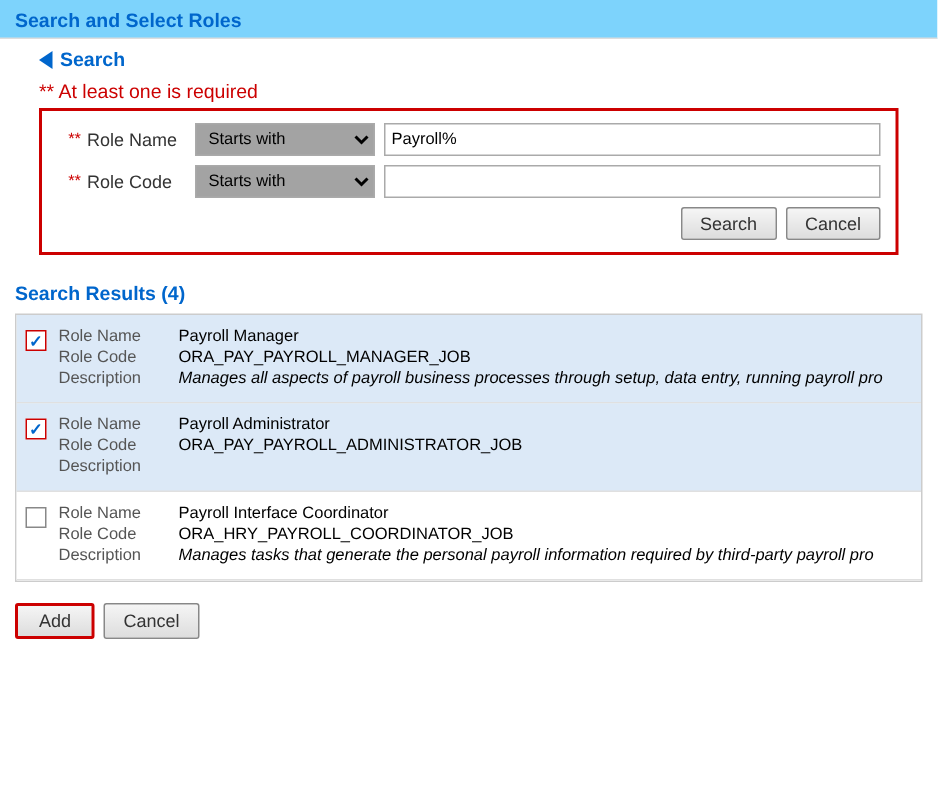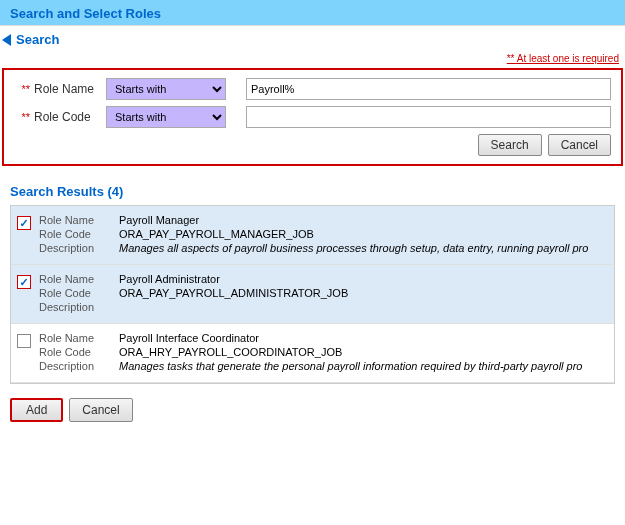--- a/index.html
+++ b/index.html
@@ -18,21 +18,21 @@
       border-bottom: 1px solid #ddd;
     }
 
     .page-title {
       color: #0066cc;
       font-size: 13px;
       font-weight: bold;
     }
 
     .search-section {
-      padding: 6px 2px;
+      padding: 6px 26px;
     }
 
     .search-section-header {
       display: flex;
       align-items: center;
       margin-bottom: 6px;
     }
 
     .triangle-icon {
       display: inline-block;
@@ -44,26 +44,24 @@
       margin-right: 5px;
     }
 
     .section-label {
       color: #0066cc;
       font-size: 13px;
       font-weight: bold;
     }
 
     .required-note {
-      text-align: right;
       color: #cc0000;
-      font-size: 10px;
+      font-size: 13px;
       margin-bottom: 4px;
       padding-right: 4px;
-      text-decoration: underline;
     }
 
     .search-form-box {
       border: 2px solid #cc0000;
       padding: 8px 10px;
       margin-bottom: 8px;
     }
 
     .form-row {
       display: flex;
@@ -88,23 +86,23 @@
       font-size: 12px;
       width: 72px;
       flex-shrink: 0;
     }
 
     .form-select {
       width: 120px;
       font-size: 11px;
       padding: 2px 4px;
       border: 1px solid #aaa;
-      background: #c4b5fd;
+      background: #a3a3a3;
       height: 22px;
-      margin-right: 20px;
+      margin-right: 6px;
     }
 
     .form-input {
       flex: 1;
       height: 22px;
       font-size: 11px;
       padding: 2px 4px;
       border: 1px solid #aaa;
     }
 

